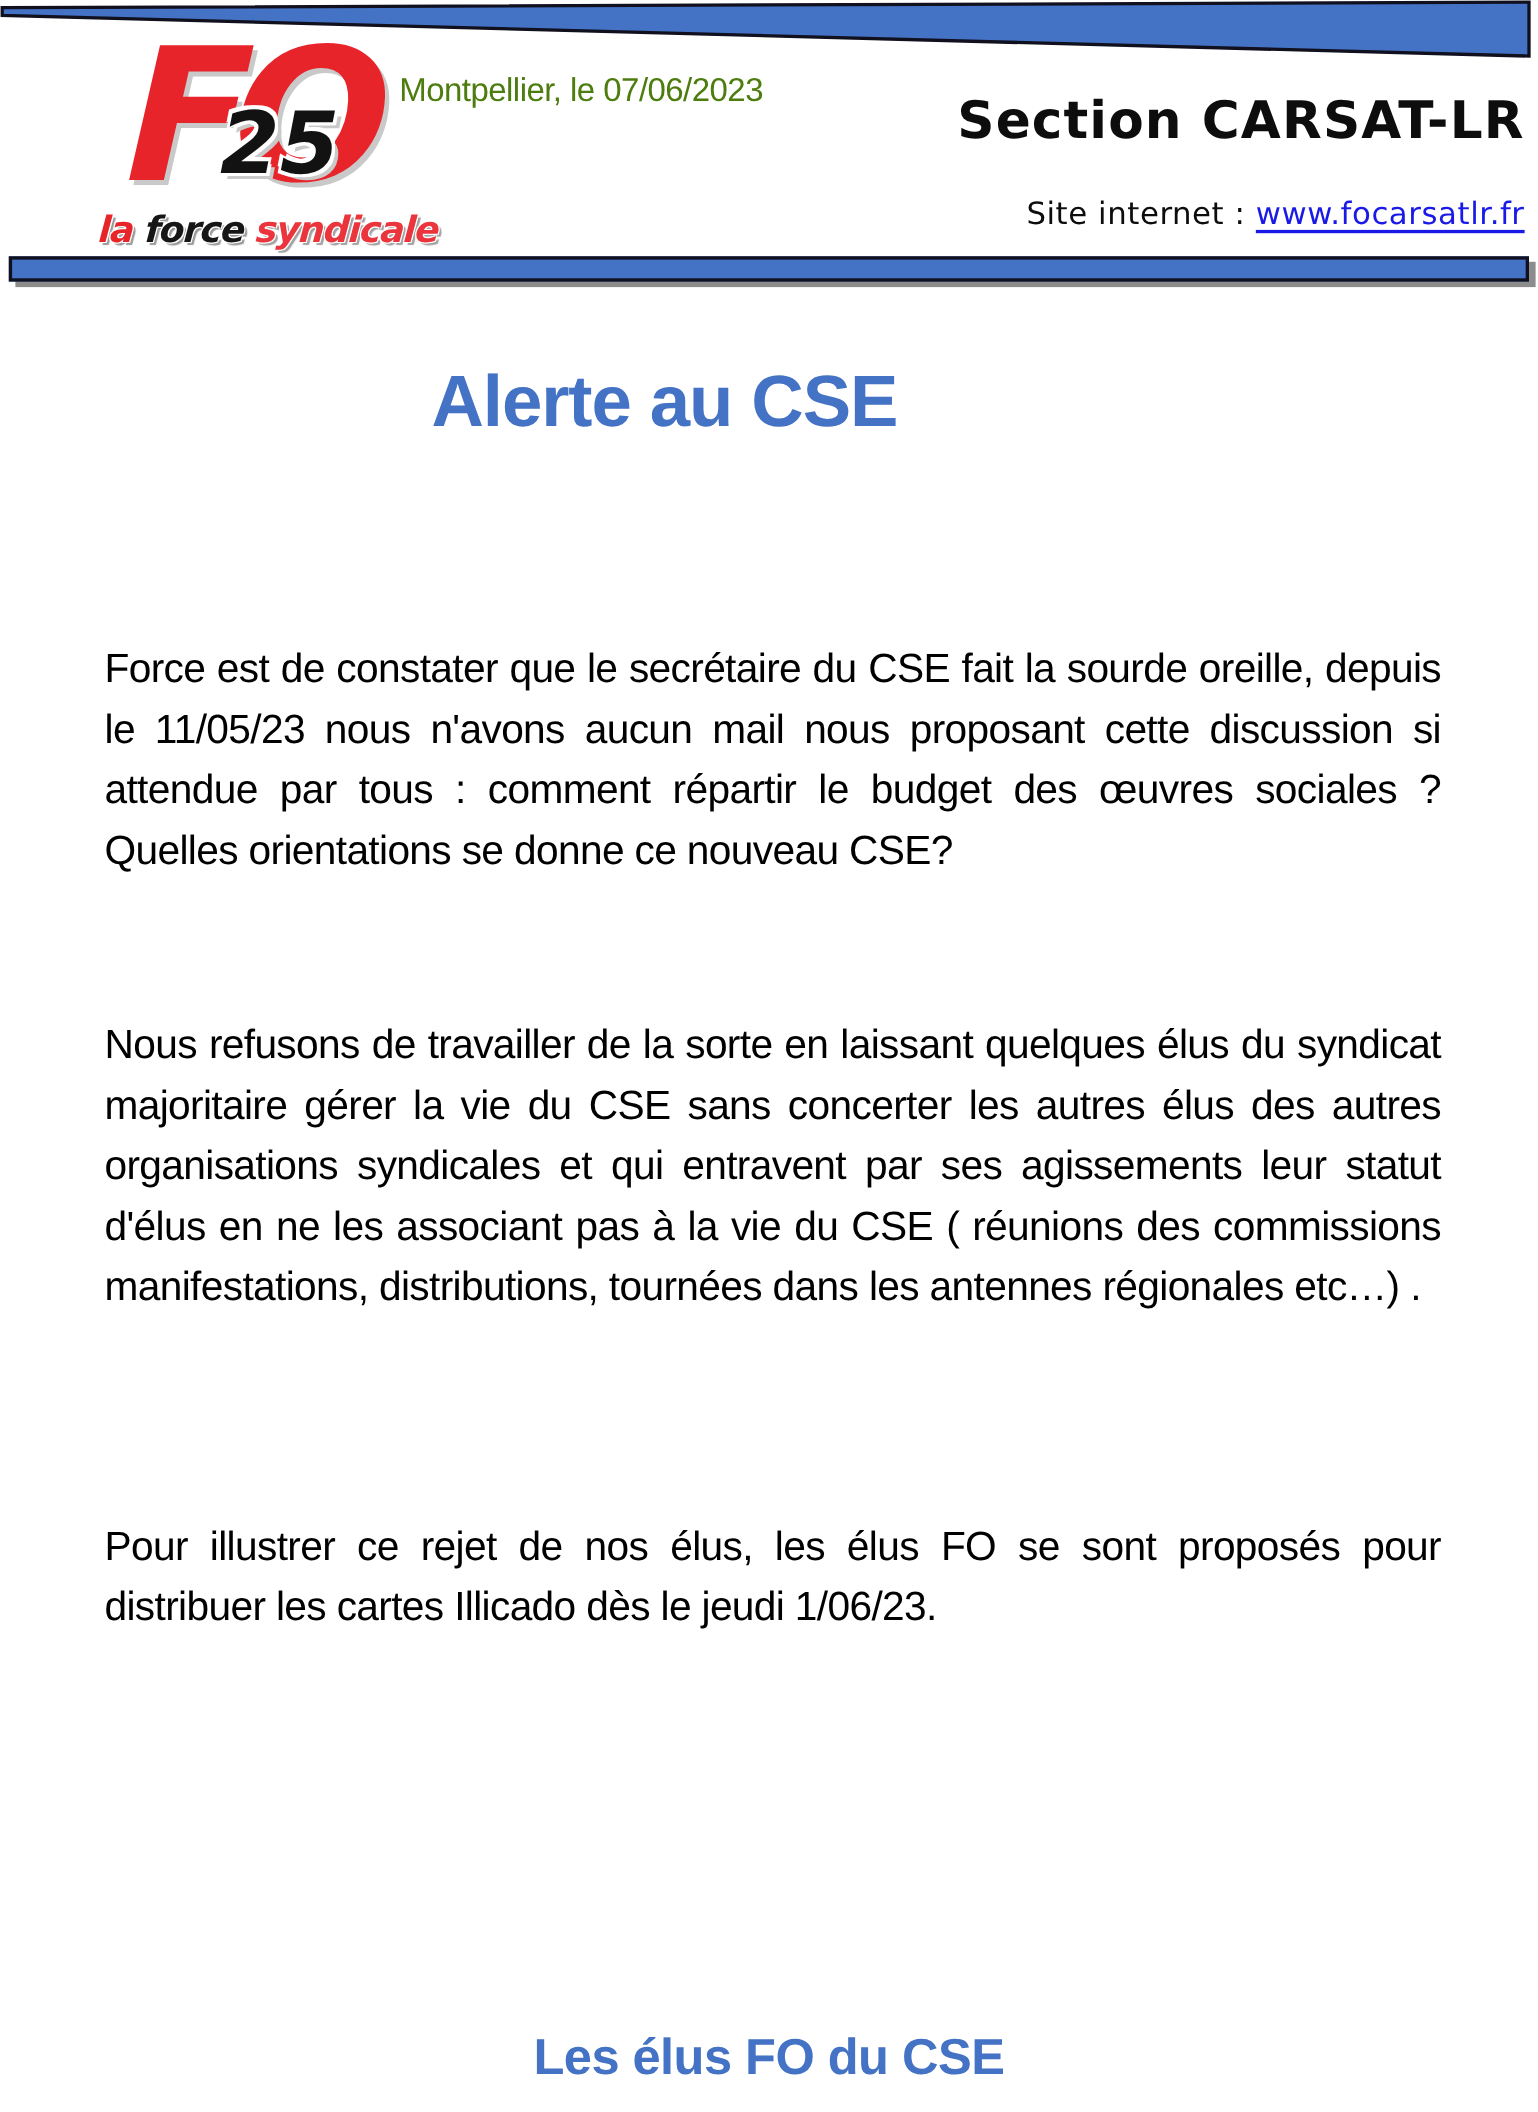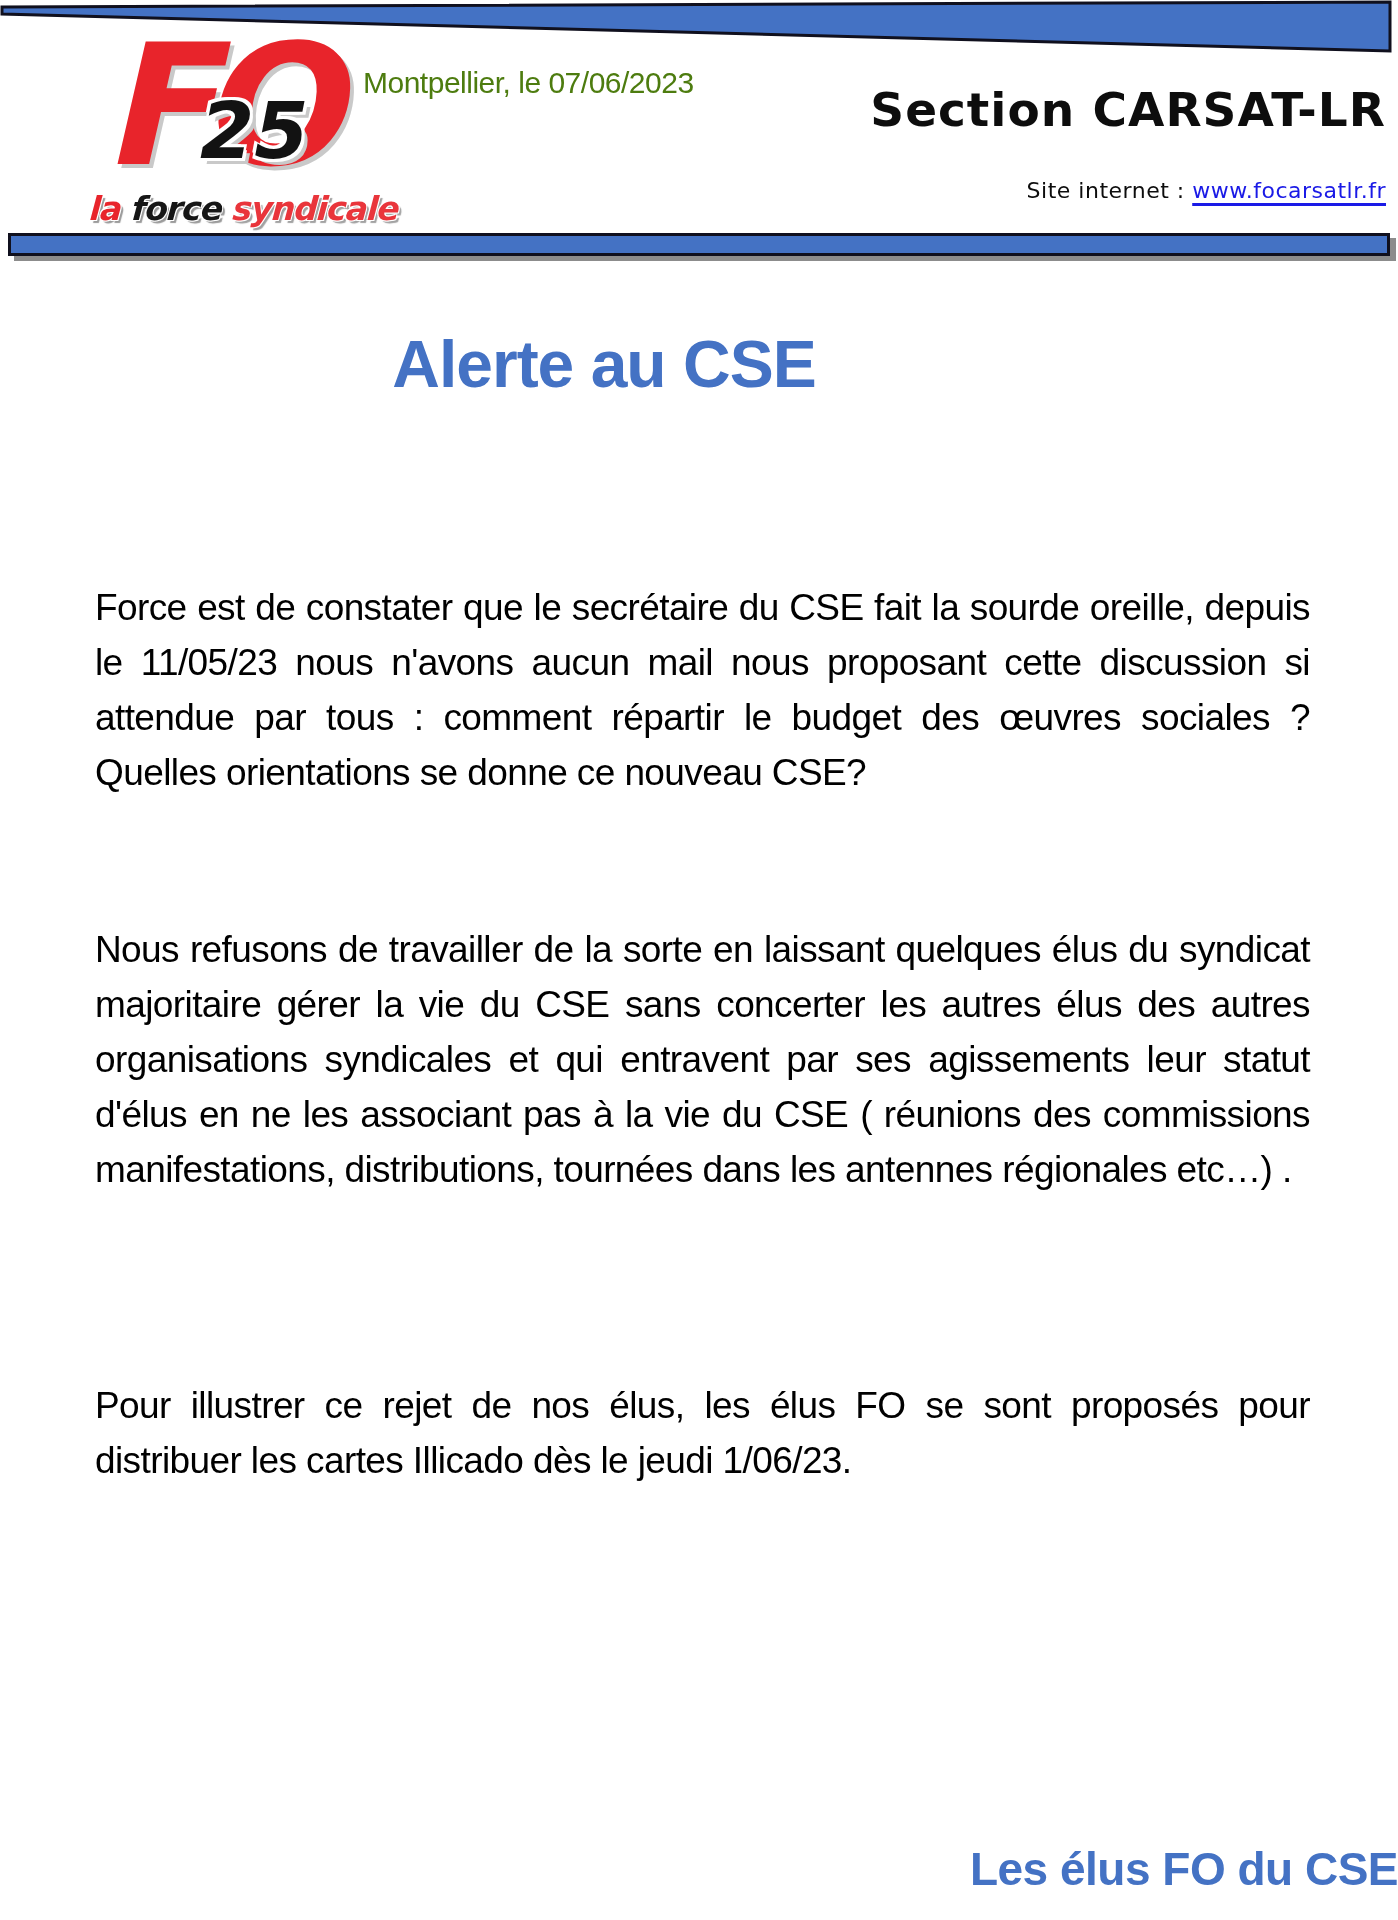--- a/index.html
+++ b/index.html
@@ -94,21 +94,21 @@
     font-weight: bold;
     font-size: 47px;
     line-height: 52px;
     color: #0d0d0d;
     letter-spacing: 1px;
     margin: 0;
   }
   .site-line {
     margin-top: 42px;
     font-family: "DejaVu Sans", sans-serif;
-    font-size: 22px;
+    font-size: 28px;
     color: #0d0d0d;
     letter-spacing: 0.5px;
   }
   .site-link {
     color: #1a1ae6;
     text-decoration: underline;
     text-underline-offset: 5px;
     text-decoration-thickness: 2.5px;
     cursor: pointer;
   }
@@ -158,21 +158,21 @@
   }
   .par-1 { top: 580px; }
   .par-2 { top: 922px; }
   .par-3 { top: 1378px; }
   .par-4 { top: 1540px; }
 
   .signature {
     position: absolute;
     left: 0; top: 1842px;
     width: 1398px;
-    text-align: right;
+    text-align: center;
     font-family: "Liberation Sans", sans-serif;
     font-weight: bold;
     font-size: 46px;
     color: #4472C4;
     letter-spacing: -0.5px;
   }
 </style>
 </head>
 <body>
 

